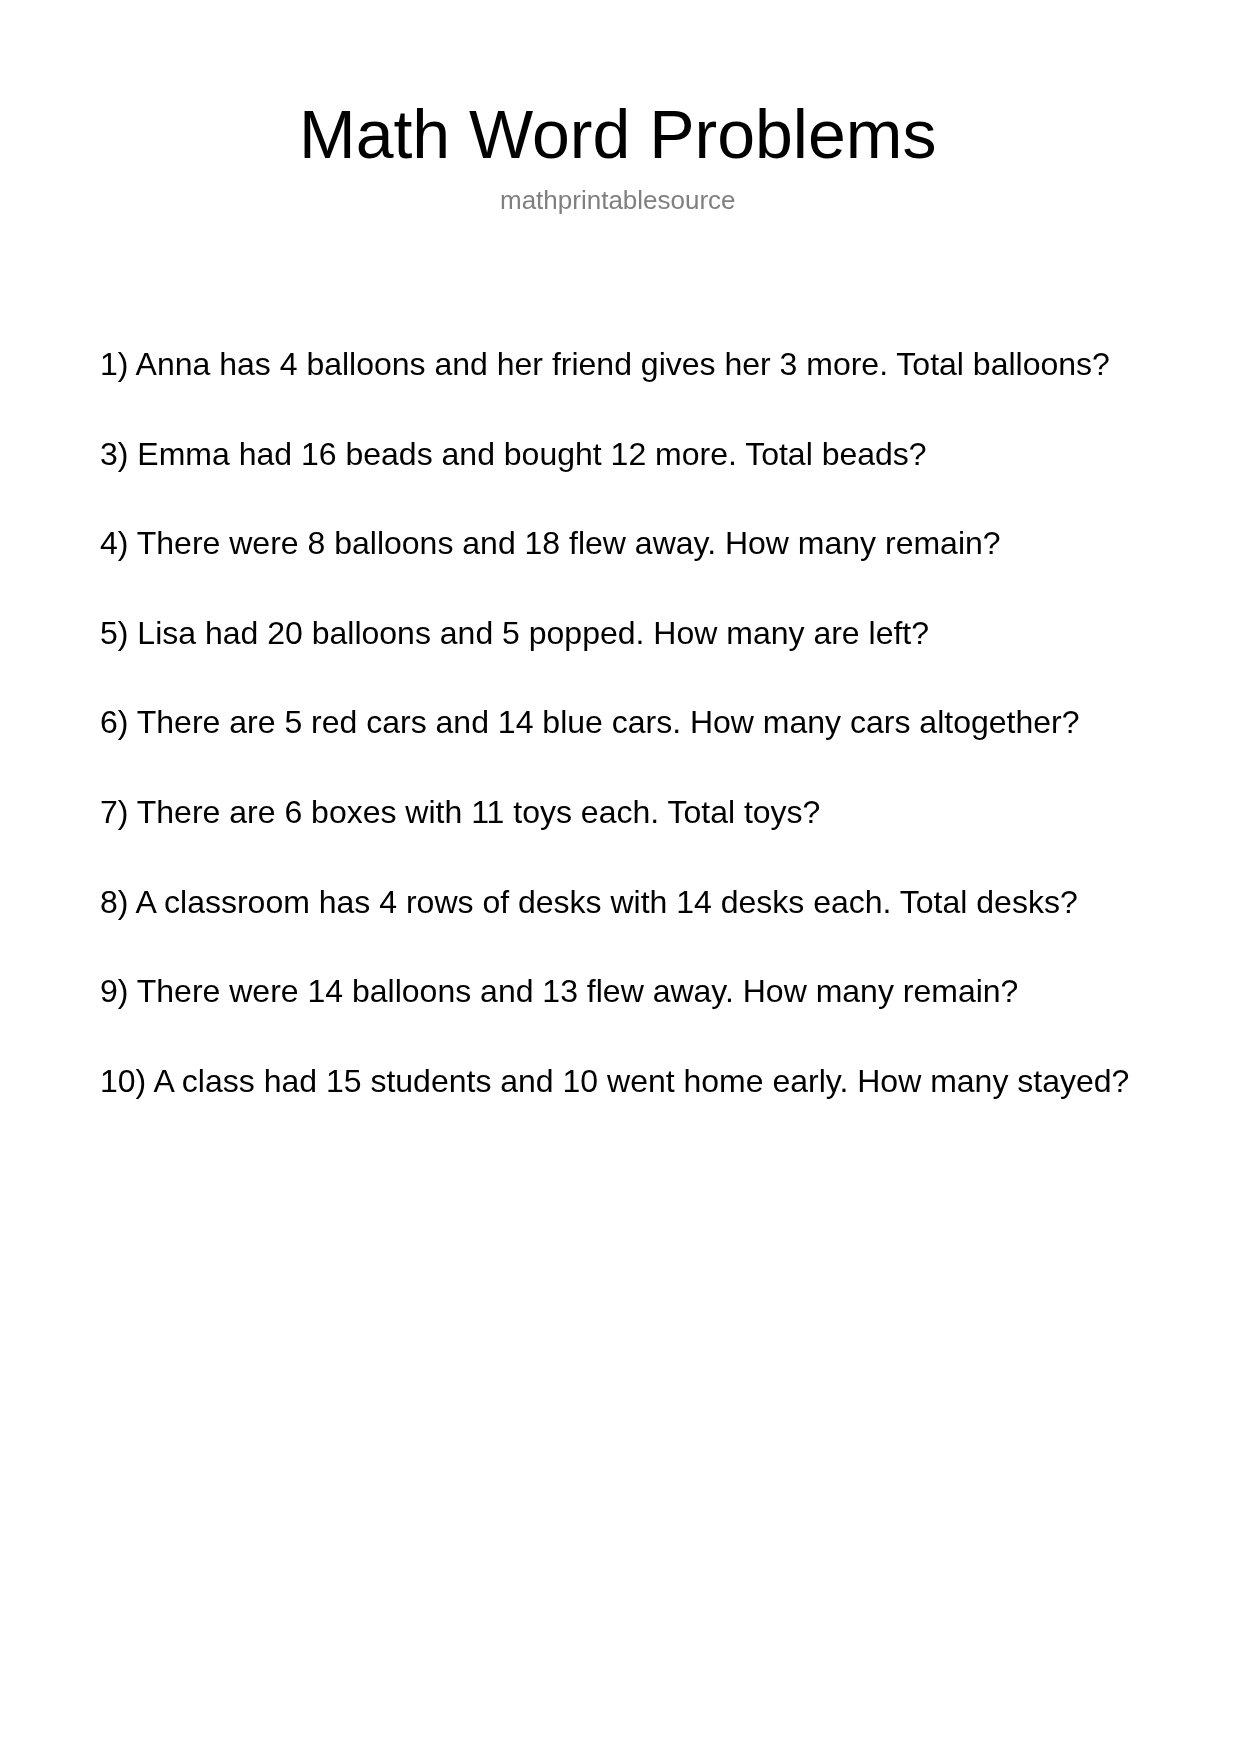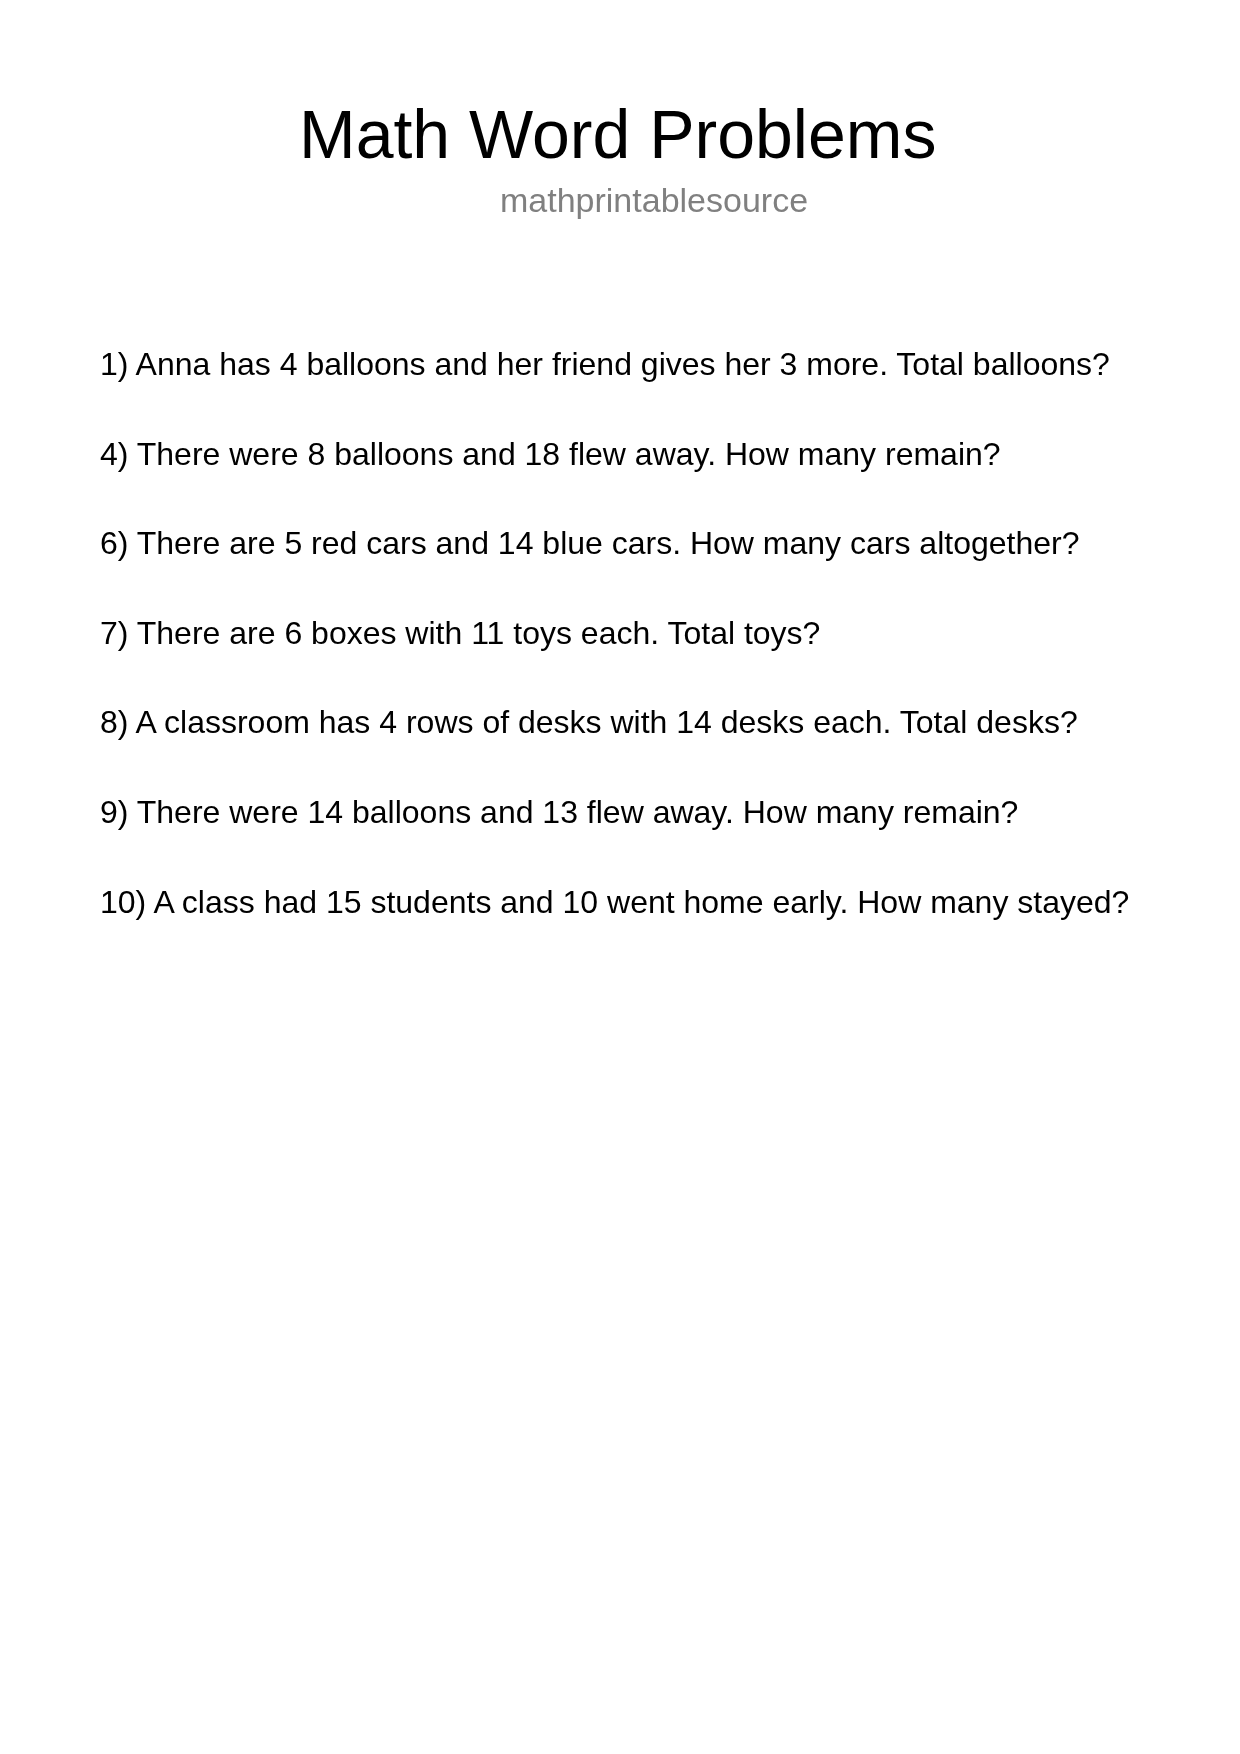--- a/index.html
+++ b/index.html
@@ -31,21 +31,21 @@
       line-height: 76px;
       white-space: nowrap;
       color: #000000;
       font-weight: normal;
       margin: 0;
     }
     .subtitle {
       position: absolute;
       left: 500px;
       top: 178px;
-      font-size: 34px;
+      font-size: 26px;
       line-height: 44px;
       white-space: nowrap;
       color: #808080;
     }
     .problems {
       position: absolute;
       left: 100px;
       top: 344px;
       margin: 0;
       padding: 0;
@@ -62,20 +62,22 @@
   </style>
 </head>
 <body>
 
 <div class="page">
   <h1 class="title">Math Word Problems</h1>
   <div class="subtitle">mathprintablesource</div>
 
   <ol class="problems">
     <li class="problem">1) Anna has 4 balloons and her friend gives her 3 more. Total balloons?</li>
+    <li class="problem">3) Emma had 16 beads and bought 12 more. Total beads?</li>
     <li class="problem">4) There were 8 balloons and 18 flew away. How many remain?</li>
+    <li class="problem">5) Lisa had 20 balloons and 5 popped. How many are left?</li>
     <li class="problem">6) There are 5 red cars and 14 blue cars. How many cars altogether?</li>
     <li class="problem">7) There are 6 boxes with 11 toys each. Total toys?</li>
     <li class="problem">8) A classroom has 4 rows of desks with 14 desks each. Total desks?</li>
     <li class="problem">9) There were 14 balloons and 13 flew away. How many remain?</li>
     <li class="problem">10) A class had 15 students and 10 went home early. How many stayed?</li>
   </ol>
 </div>
 
 </body></html>

